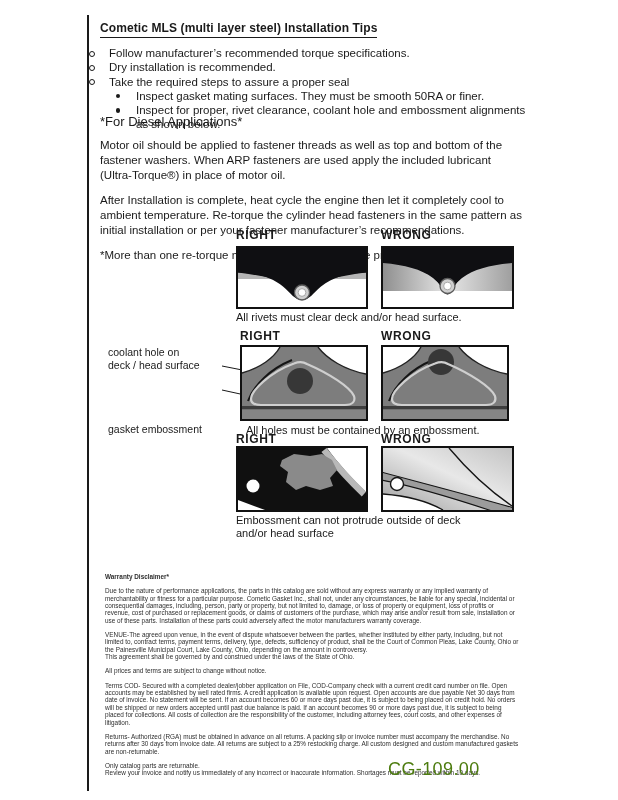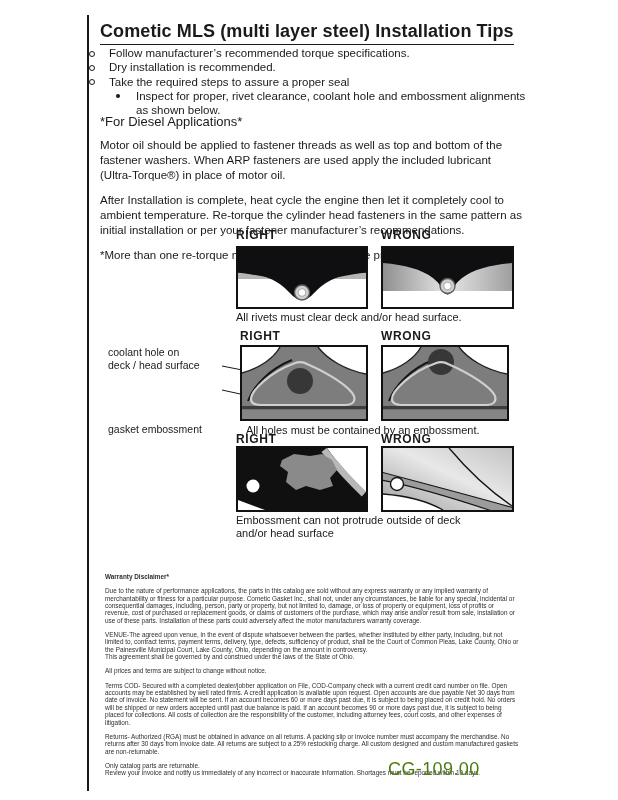--- a/index.html
+++ b/index.html
@@ -1,20 +1,20 @@
 <!DOCTYPE html>
 <html><head>
 <meta charset="utf-8">
 <style>
   html,body{margin:0;padding:0;background:#ffffff;}
   #page{position:relative;width:618px;height:800px;background:#ffffff;overflow:hidden;
         font-family:"Liberation Sans","DejaVu Sans",sans-serif;color:#1a1a1a;}
   .abs{position:absolute;}
   #left-rule{left:87px;top:15px;width:1.5px;height:776px;background:#1a1a1a;}
-  #doc-title{left:100px;top:21px;font-size:18px;font-weight:700;
+  #doc-title{left:100px;top:21px;font-size:12px;font-weight:700;
              border-bottom:1.6px solid #1a1a1a;padding-bottom:2px;letter-spacing:.1px;}
   
   #tips{left:89px;top:46px;width:440px;font-size:11.5px;line-height:14.3px;}
   .blt{position:relative;padding-left:20px;}
   .blt::before{content:"";position:absolute;left:0;top:4.6px;width:4px;height:4px;
                border:1px solid #1a1a1a;border-radius:50%;}
   .sub{margin-left:27px;}
   .sub::before{background:#1a1a1a;width:4.4px;height:4.4px;border:none;top:5px;}
   
   #diesel{left:100px;top:114px;width:424px;font-size:11.5px;line-height:15px;}
@@ -40,20 +40,21 @@
 <div id="page">
 
   <div id="left-rule" class="abs"></div>
 
   <div id="doc-title" class="abs">Cometic MLS (multi layer steel) Installation Tips</div>
 
   <div id="tips" class="abs">
     <div class="blt">Follow manufacturer’s recommended torque specifications.</div>
     <div class="blt">Dry installation is recommended.</div>
     <div class="blt">Take the required steps to assure a proper seal</div>
+    <div class="blt sub">Inspect gasket mating surfaces.  They must be smooth 50RA or finer.</div>
     <div class="blt sub">Inspect for proper, rivet clearance, coolant hole and embossment alignments as shown below.</div>
   </div>
 
   <div id="diesel" class="abs">
     <div class="hd">*For Diesel Applications*</div>
     <p>Motor oil should be applied to fastener threads as well as top and bottom of the fastener washers. When ARP fasteners are used apply the included lubricant (Ultra-Torque®) in place of motor oil.</p>
     <p>After Installation is complete, heat cycle the engine then let it completely cool to ambient temperature. Re-torque the cylinder head fasteners in the same pattern as initial installation or per your fastener manufacturer’s recommendations.</p>
     <p class="note">*More than one re-torque may be required to achieve proper fastener stretch*</p>
   </div>
 

